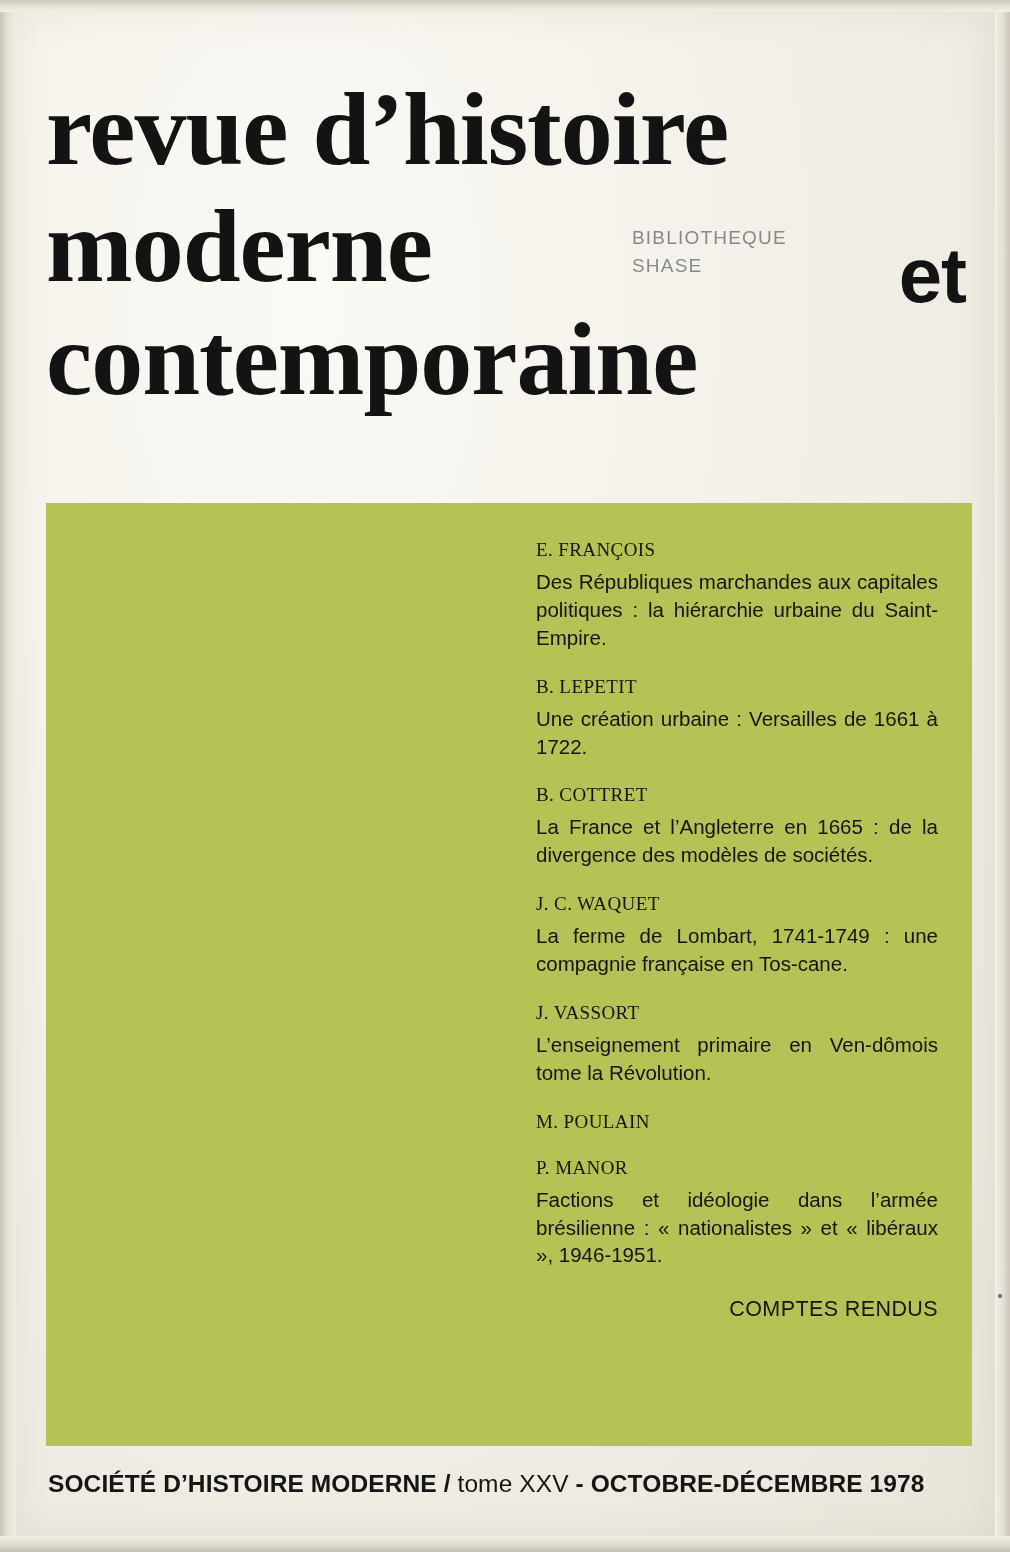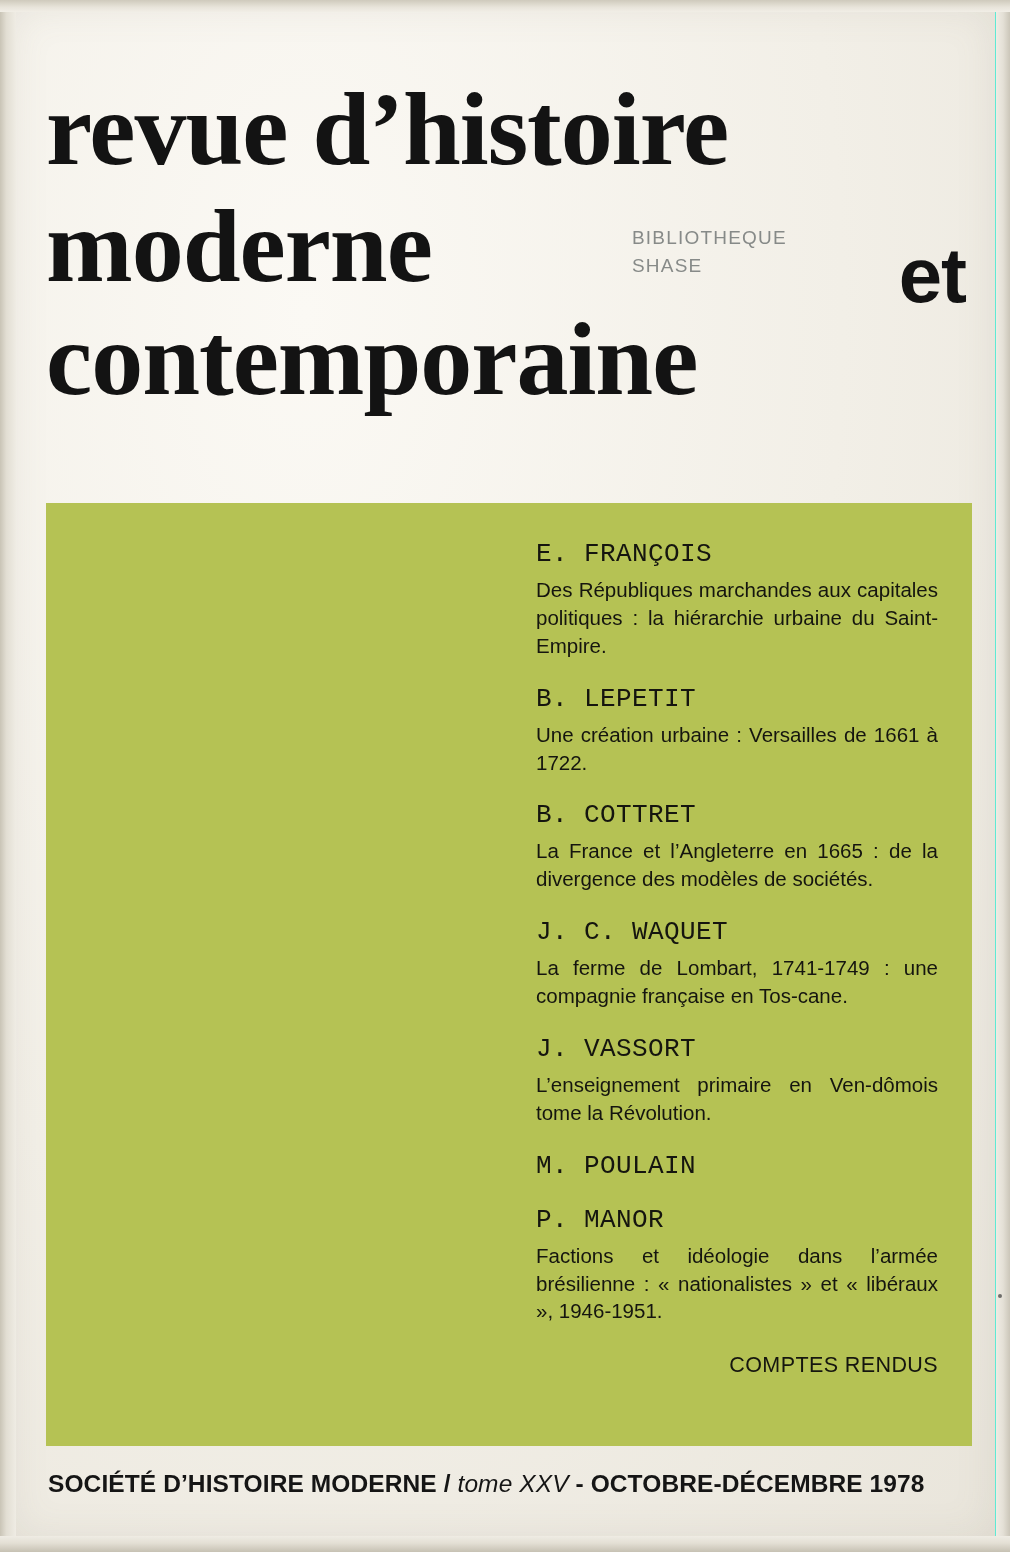--- a/index.html
+++ b/index.html
@@ -11,21 +11,21 @@
     width: 1010px;
     height: 1552px;
     overflow: hidden;
     font-family: "Liberation Sans", sans-serif;
   }
 
   .page {
     position: relative;
     width: 1010px;
     height: 1552px;
-    background: #5eead4;
+    background: #fef9c3;
   }
 
   
   .paper {
     position: absolute;
     left: 10px;
     top: 6px;
     width: 985px;
     height: 1534px;
     background:
@@ -145,22 +145,22 @@
     position: absolute;
     left: 490px;
     top: 36px;
     width: 402px;
   }
   .entry {
     margin-bottom: 24px;
   }
   .entry:last-child { margin-bottom: 0; }
   .author {
-    font-family: Liberation Mono, monospace;
-    font-size: 26px;
+    font-family: Liberation Serif, serif;
+    font-size: 19px;
     color: #15150f;
     letter-spacing: 0.4px;
     margin-bottom: 7px;
     white-space: nowrap;
   }
   .entry-title {
     font-family: Liberation Sans, sans-serif;
     font-size: 20.5px;
     color: #15150f;
     line-height: 1.36;
@@ -184,21 +184,20 @@
     width: 920px;
     font-family: "Liberation Sans", sans-serif;
     font-weight: 700;
     font-size: 24.5px;
     color: #151515;
     letter-spacing: 0.1px;
     white-space: nowrap;
   }
   .footer .light {
     font-weight: 400;
-    font-style: italic;
   }
 </style>
 </head>
 <body>
 
 <div class="page">
   <div class="paper"></div>
   <div class="edge-left"></div>
   <div class="edge-right"></div>
   <div class="edge-top"></div>

